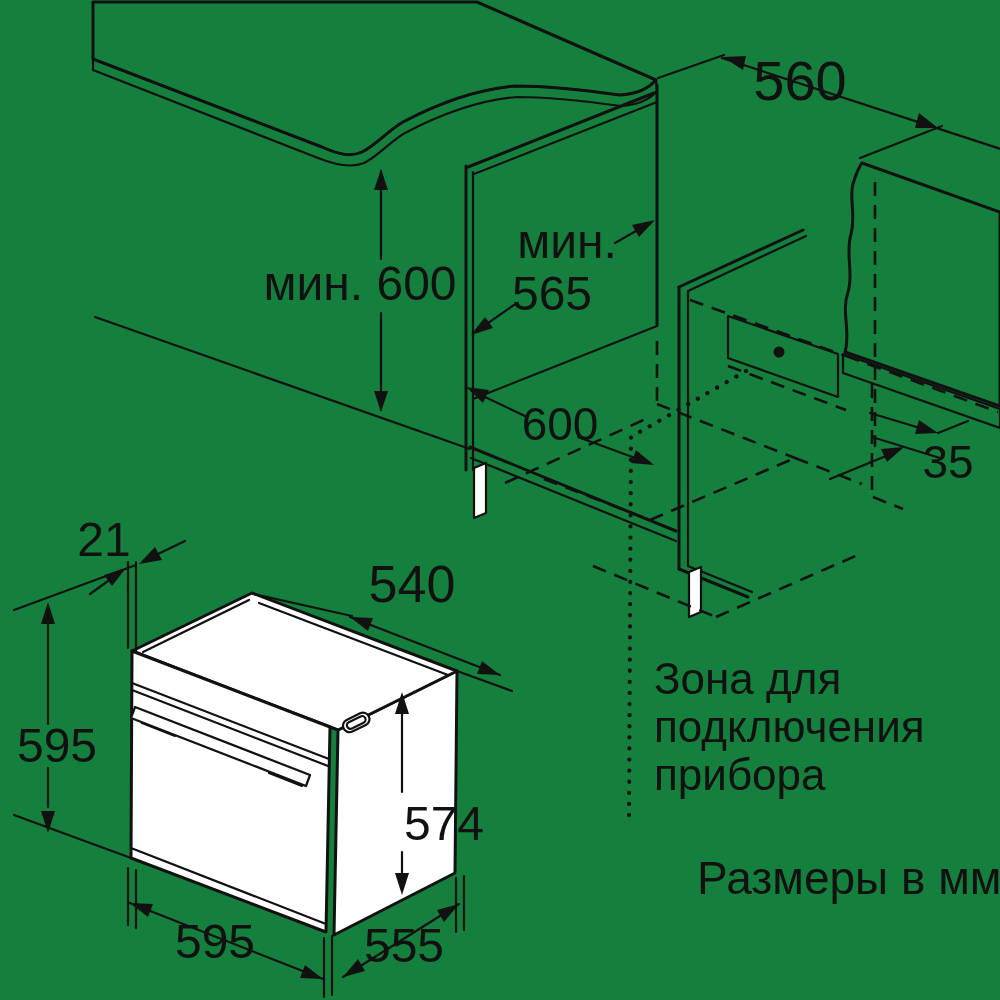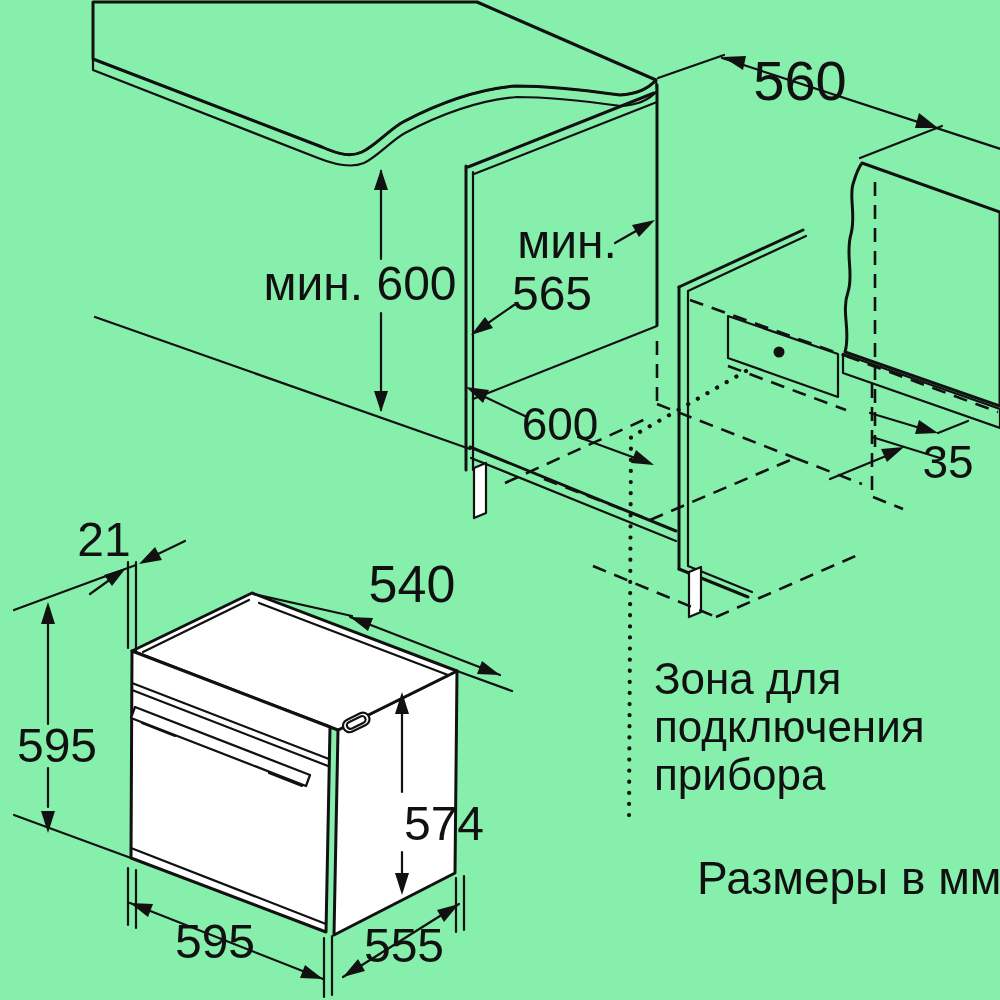--- a/index.html
+++ b/index.html
@@ -1,16 +1,16 @@
 <!DOCTYPE html>
 <html><head>
 <meta charset="utf-8">
 <style>
   html,body{margin:0;padding:0;background:#fff;}
-  .stage{width:1000px;height:1000px;position:relative;background:#86efac;}
+  .stage{width:1000px;height:1000px;position:relative;background:#15803d;}
   svg{display:block;}
   .ln{stroke:#111;stroke-width:3;fill:none;stroke-linecap:round;stroke-linejoin:round;}
   .ln2{stroke:#111;stroke-width:2.2;fill:none;stroke-linecap:round;stroke-linejoin:round;}
   .dash{stroke:#111;stroke-width:2.6;fill:none;stroke-dasharray:14 9;stroke-linecap:butt;}
   .dotln{stroke:#111;stroke-width:4.2;fill:none;stroke-dasharray:0.1 11;stroke-linecap:round;}
   .arr{fill:#111;stroke:none;}
   .wfill{fill:#fff;}
   text{font-family:"Liberation Sans","DejaVu Sans",sans-serif;fill:#111;}
   .t56{font-size:56px;}
   .t52{font-size:52px;}

